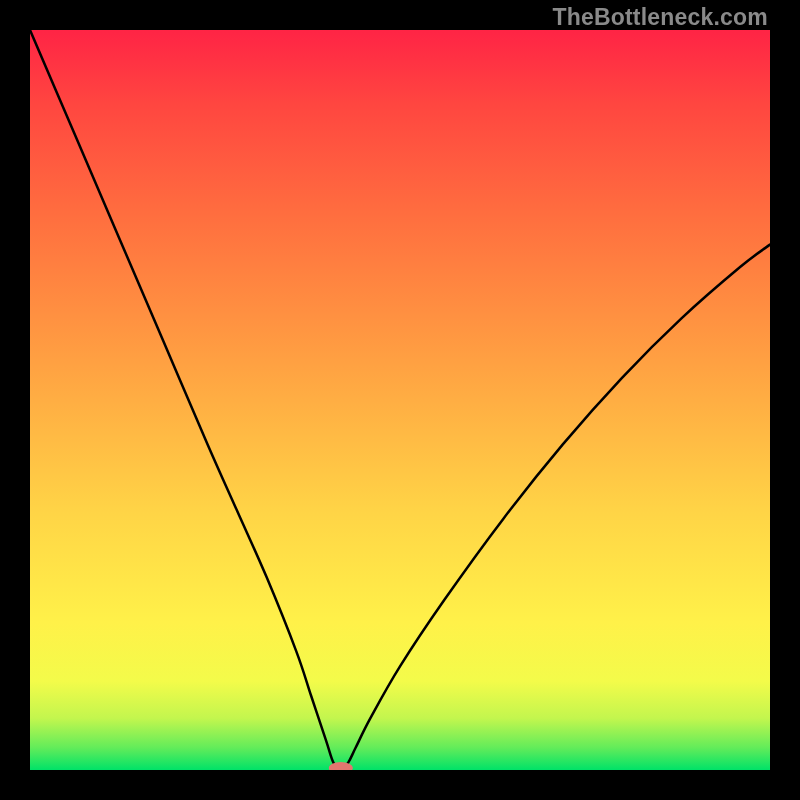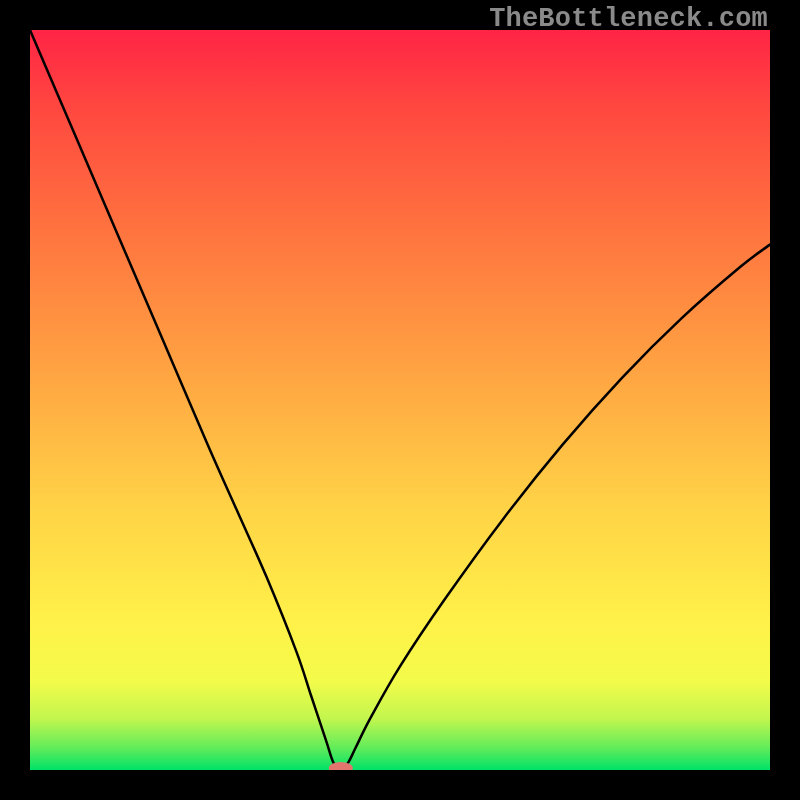--- a/index.html
+++ b/index.html
@@ -22,22 +22,22 @@
     position: absolute;
     left: 30px;
     top: 30px;
     width: 740px;
     height: 740px;
   }
   .watermark {
     position: absolute;
     top: 4px;
     right: 32px;
-    font-family: Liberation Mono, monospace;
-    font-size: 27px;
+    font-family: Liberation Sans, sans-serif;
+    font-size: 23px;
     font-weight: 600;
     color: #8a8a8a;
     letter-spacing: 0.2px;
   }
   svg { display: block; }
 </style>
 </head>
 <body>
 
 <div class="frame">

